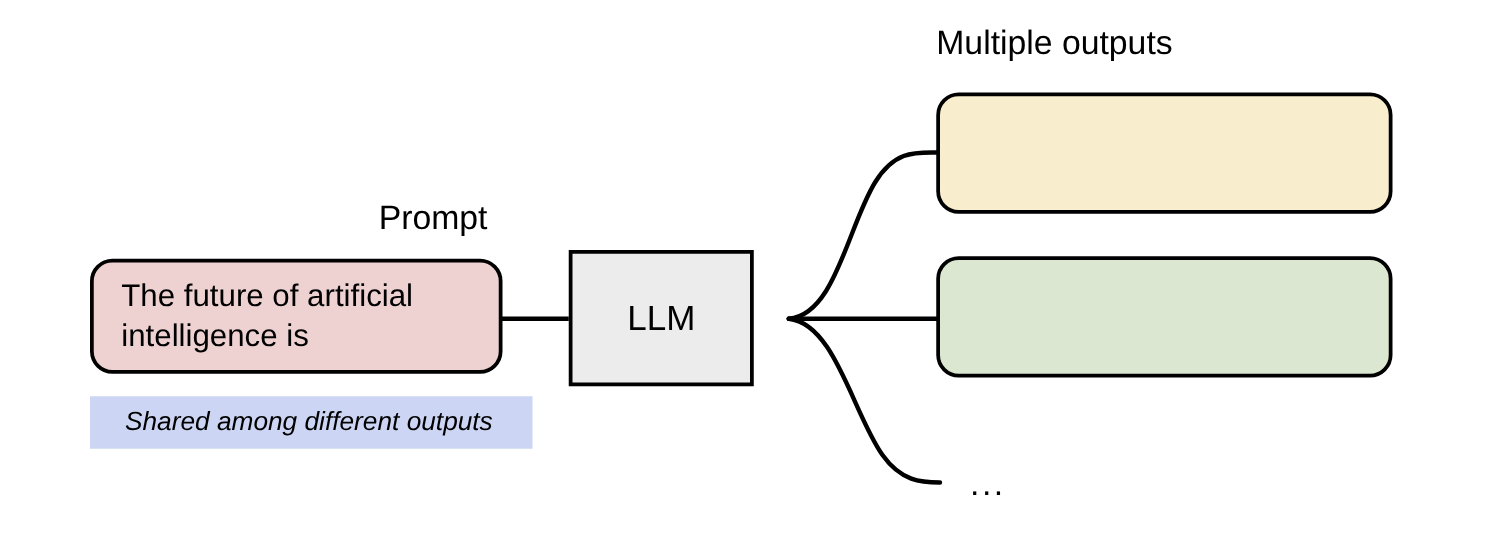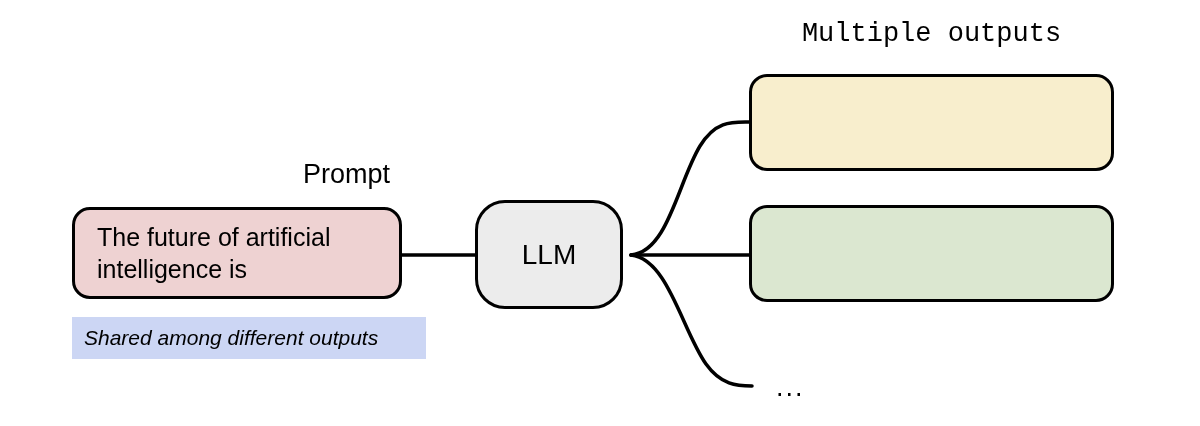--- a/index.html
+++ b/index.html
@@ -71,52 +71,49 @@
   
   #shared-note {
     position: absolute;
     left: 72px;
     top: 317px;
     width: 354px;
     height: 42px;
     background: #ccd6f4;
     display: flex;
     align-items: center;
-    padding-left: 12px;
+    padding-left: 28px;
     box-sizing: border-box;
   }
   #shared-note .body {
     font-size: 21px;
     font-style: italic;
     color: #000000;
     white-space: nowrap;
   }
 
   
   #llm-box {
-    left: 475px;
+    left: 455px;
     top: 200px;
     width: 148px;
     height: 109px;
     background: #ececec;
     justify-content: center;
-    border-radius: 30px;
   }
   #llm-box .body {
     font-size: 28px;
     color: #000000;
   }
 
   
   #outputs-caption {
     left: 749px;
     top: 20px;
     width: 365px;
-    text-align: center;
-    font-family: Liberation Mono, monospace;
   }
 
   
   #output-1 {
     left: 749px;
     top: 74px;
     width: 365px;
     height: 97px;
     background: #f8eecd;
   }

